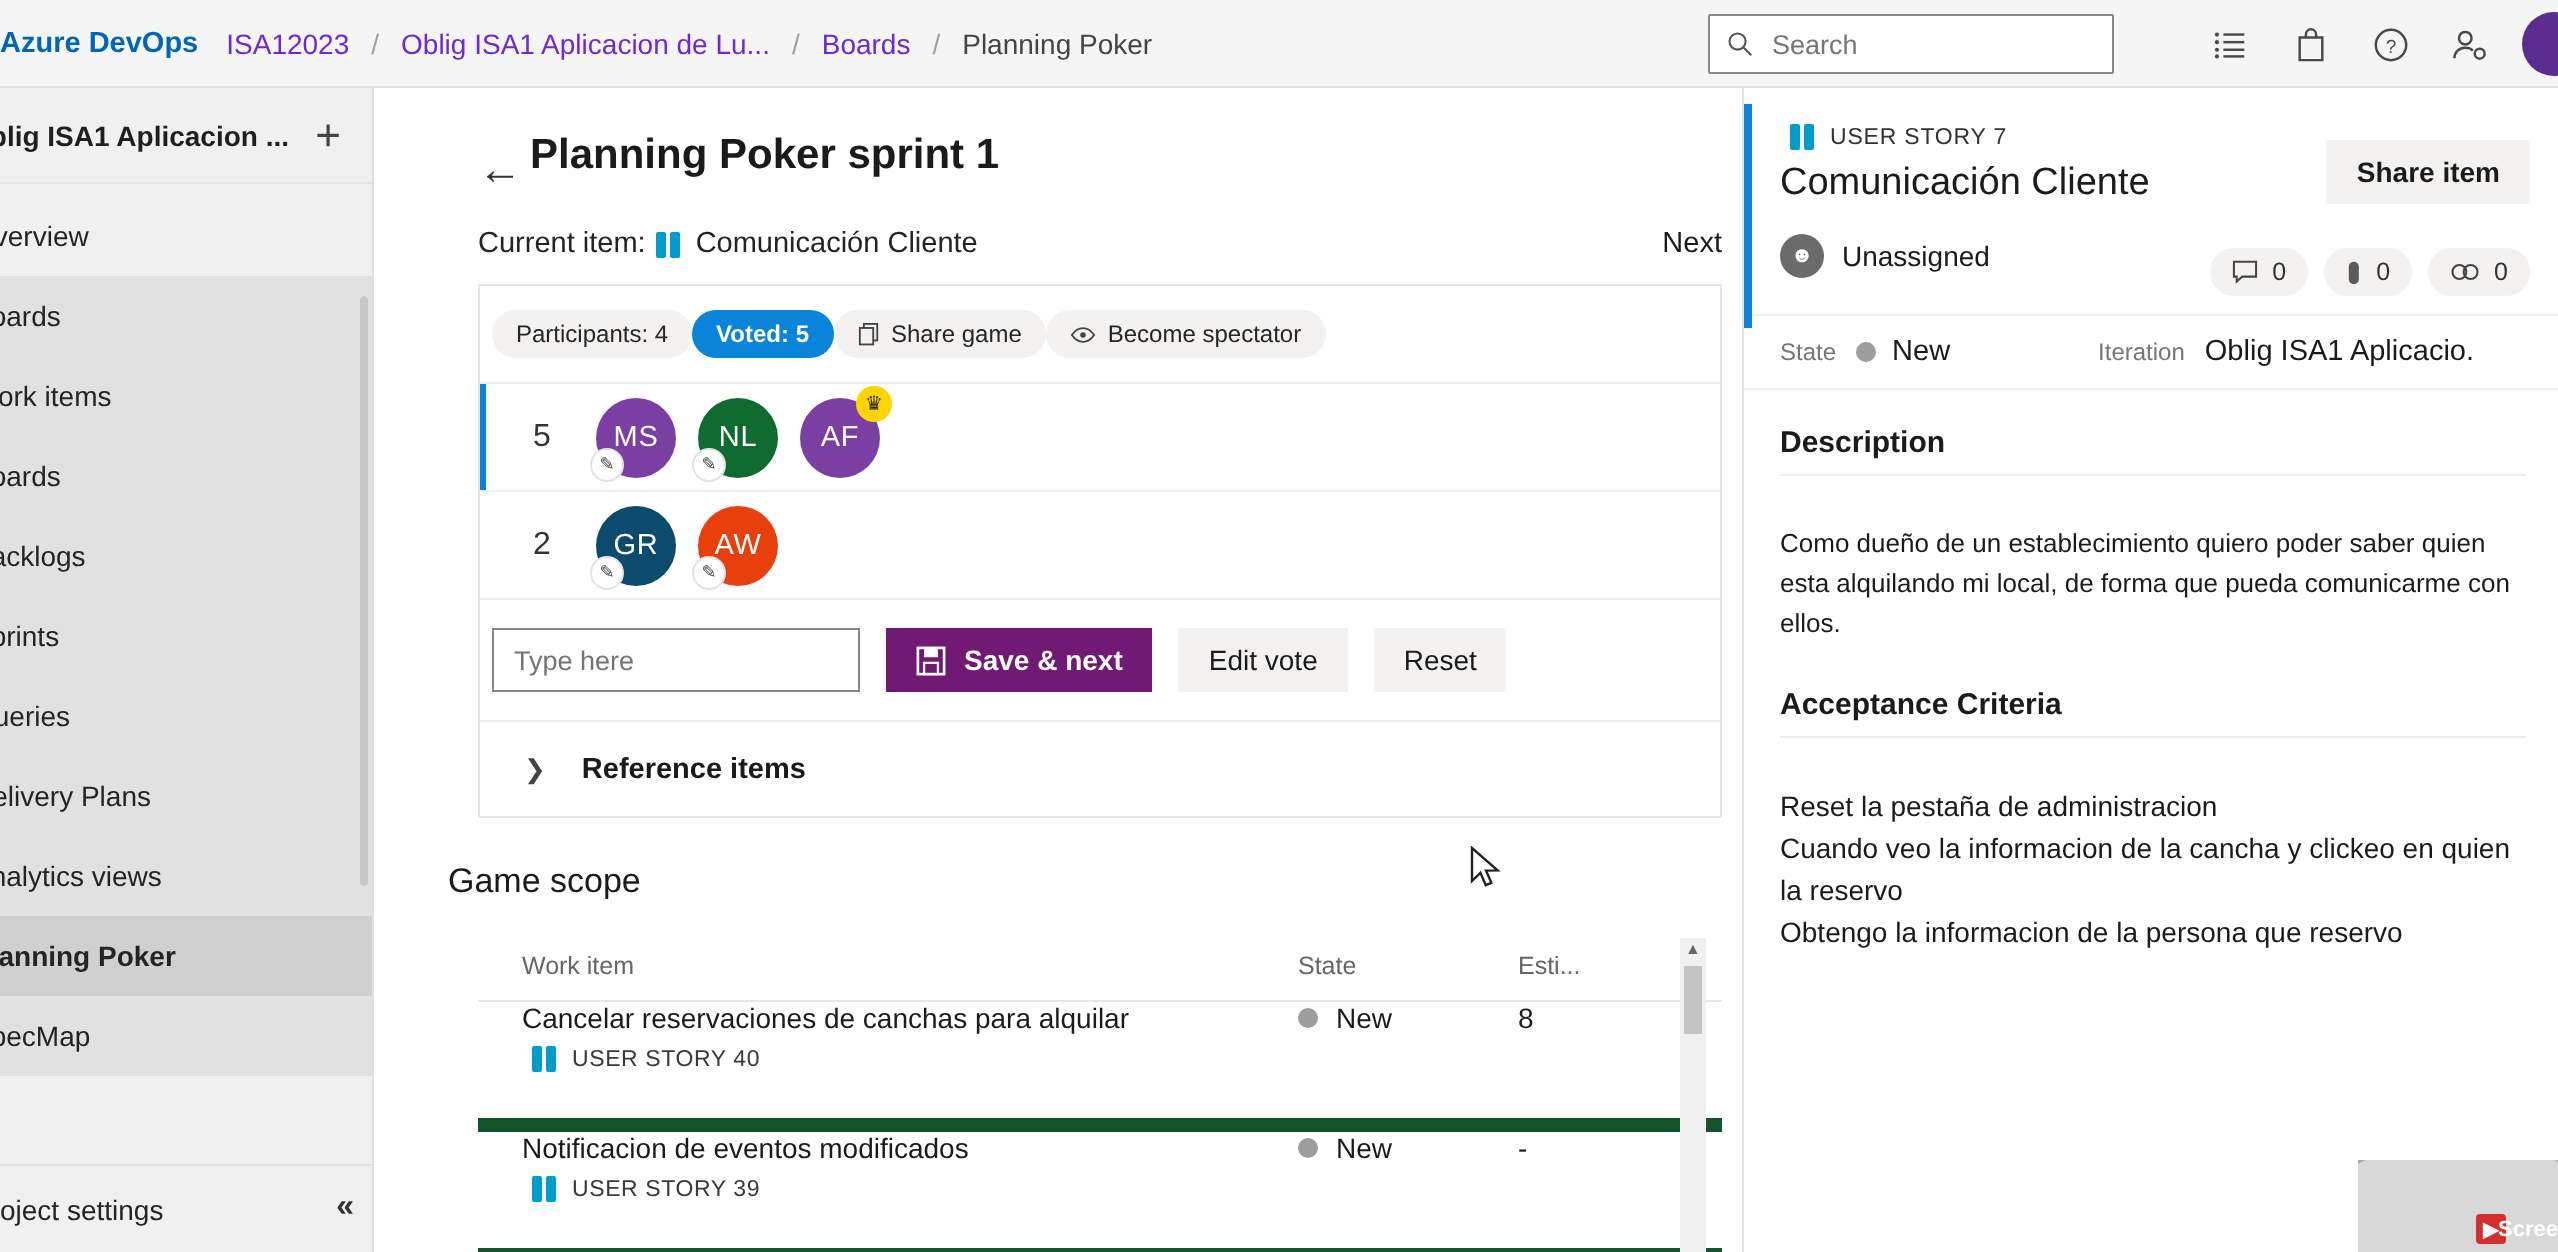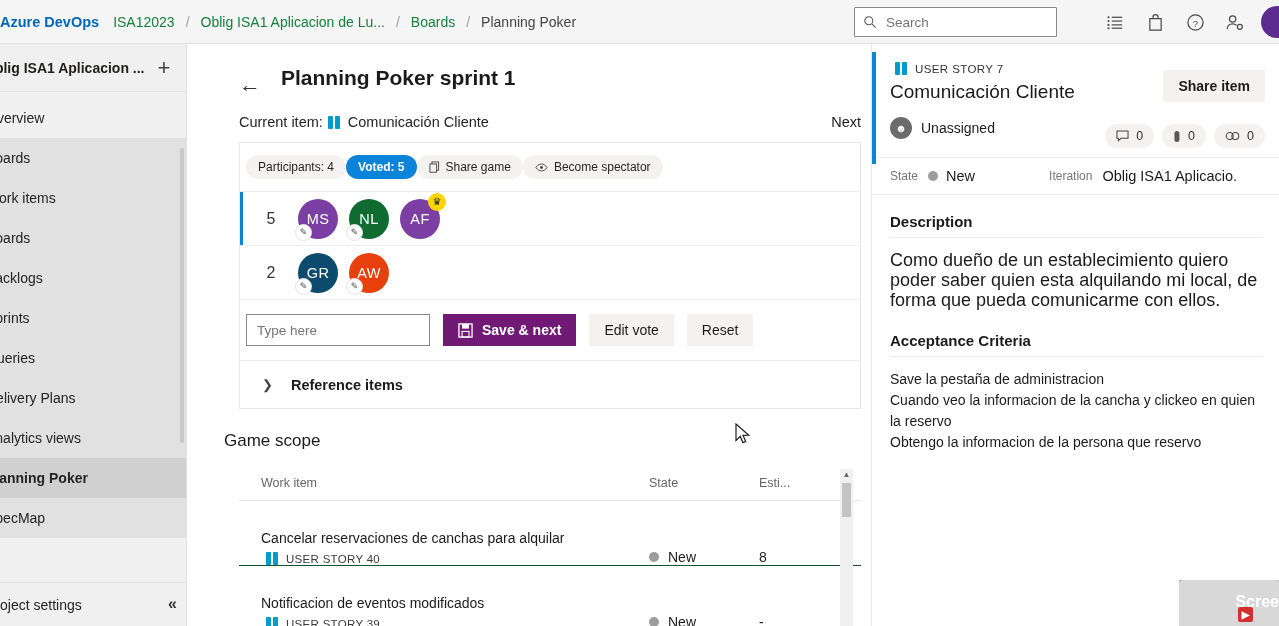--- a/index.html
+++ b/index.html
@@ -21,21 +21,21 @@
   }
   .brand {
     font-size: 14.5px; font-weight: bold; color: #0067b8;
     margin-left: -14px; padding-left: 14px; white-space: nowrap;
   }
   .crumbs { display: flex; align-items: center; margin-left: 10px; }
   .crumb {
     font-size: 14px; color: #444; padding: 0 4px; white-space: nowrap;
     cursor: pointer;
   }
-  .crumb.muted { color: #15803d; text-align: right; }
+  .crumb.muted { color: #6d28d9; text-align: right; }
   .crumb-sep { color: #a0a0a0; font-size: 14px; padding: 0 7px; }
 
   .topbar-right {
     position: absolute; right: 0; top: 0; height: 44px;
     display: flex; align-items: center; gap: 0px;
   }
   .searchbox {
     width: 203px; height: 30px; border: 1px solid #8a8886; background: #fff;
     display: flex; align-items: center; padding: 0 8px; border-radius: 1px;
     margin-right: 38px;
@@ -98,21 +98,21 @@
   .main {
     position: absolute; top: 44px; left: 187px; width: 684px; height: 582px;
     background: #fff; overflow: hidden;
   }
   .main-head { padding: 22px 0 0 52px; position: relative; }
   .back-arrow {
     position: absolute; left: 52px; top: 30px; font-size: 22px;
     color: #333; cursor: pointer; line-height: 1;
   }
   .page-title {
-    font-size: 21px; font-weight: 600; color: #1b1b1b; margin-left: 42px;
+    font-size: 21px; font-weight: 600; color: #1b1b1b; margin-left: 26px;
   }
 
   .current-row {
     margin: 24px 0 0 52px; width: 622px;
     display: flex; align-items: center; justify-content: space-between;
     padding-bottom: 12px;
   }
   .current-left { display: flex; align-items: center; font-size: 14.5px; color: #242424; }
   .us-icon {
     display: inline-block; width: 13px; height: 13px; margin: 0 7px 0 5px;
@@ -198,22 +198,22 @@
   }
   .table { margin-left: 52px; width: 622px; position: relative; }
   .thead {
     display: flex; align-items: center; height: 36px;
     border-bottom: 1px solid #e6e6e6; font-size: 12.5px; color: #666;
   }
   .th-item { width: 410px; padding-left: 22px; }
   .th-state { width: 110px; }
   .th-est { width: 60px; }
   .trow {
-    display: flex; align-items: flex-end; height: 65px;
-    border-bottom: 1px solid #14532d;
+    display: flex; align-items: flex-start; height: 65px;
+    border-bottom: 7px solid #14532d;
   }
   .td-item { width: 410px; padding-left: 22px; }
   .td-title { font-size: 14px; color: #1b1b1b; margin-bottom: 6px; }
   .td-sub { font-size: 11.5px; color: #3a3a3a; display: flex; align-items: center; letter-spacing: .3px; }
   .td-state { width: 110px; font-size: 14px; color: #1b1b1b; display: flex; align-items: center; gap: 9px; }
   .state-dot { width: 10px; height: 10px; border-radius: 50%; background: #9d9d9d; display: inline-block; }
   .td-est { width: 60px; font-size: 14px; color: #1b1b1b; }
   .tscroll {
     position: absolute; right: 8px; top: 4px; width: 13px; height: 172px;
     background: #f0f0f0; display: flex; flex-direction: column;
@@ -262,24 +262,24 @@
     display: flex; align-items: center; height: 38px;
     border-top: 1px solid #ededed; border-bottom: 1px solid #ededed;
     padding-left: 18px; margin-top: 4px;
   }
   .meta-label { font-size: 12px; color: #767676; margin-right: 10px; }
   .meta-val { font-size: 14.5px; color: #1b1b1b; display: flex; align-items: center; gap: 8px; }
   .meta-gap { width: 74px; }
   .rp-body { padding: 18px 16px 0 18px; }
   .rp-h {
     font-size: 15px; font-weight: bold; color: #1b1b1b;
-    padding-bottom: 7px; border-bottom: 1px solid #ededed; margin-bottom: 12px;
+    padding-bottom: 7px; border-bottom: 1px solid #ededed; margin-bottom: 24px;
   }
   .rp-h.second { margin-top: 22px; }
-  .rp-p { font-size: 18px; line-height: 20px; color: #1b1b1b; }
+  .rp-p { font-size: 13px; line-height: 20px; color: #1b1b1b; }
   .rp-ac { font-size: 14px; line-height: 21px; color: #1b1b1b; }
 
   
   .cursor { position: absolute; left: 548px; top: 379px; pointer-events: none; }
   .watermark {
     position: absolute; right: 0; bottom: 0; width: 100px; height: 46px;
     overflow: hidden;
   }
   .wm-swoosh {
     position: absolute; right: -30px; bottom: -20px; width: 150px; height: 90px;
@@ -288,21 +288,21 @@
   .wm-swoosh2 {
     position: absolute; right: -26px; bottom: -34px; width: 150px; height: 90px;
     border-radius: 50%; background: #d8d8d8;
   }
   .wm-badge {
     position: absolute; right: 26px; bottom: 4px; width: 15px; height: 15px;
     background: #d32f2f; border-radius: 2px; color: #fff; font-size: 10px;
     font-weight: bold; display: flex; align-items: center; justify-content: center;
   }
   .wm-text {
-    position: absolute; right: 0; bottom: 15px; font-size: 16px; color: #fff;
+    position: absolute; right: 0; bottom: 5px; font-size: 11px; color: #fff;
     font-weight: bold;
   }
 </style>
 </head>
 <body>
 
 <div id="app">
 
   <div class="topbar">
     <div class="brand">Azure DevOps</div>
@@ -634,21 +634,21 @@
       <span class="meta-gap"></span>
       <span class="meta-label">Iteration</span>
       <span class="meta-val">Oblig ISA1 Aplicacio.</span>
     </div>
 
     <div class="rp-body">
       <div class="rp-h">Description</div>
       <div class="rp-p">Como dueño de un establecimiento quiero poder saber quien esta alquilando mi local, de forma que pueda comunicarme con ellos.</div>
 
       <div class="rp-h second">Acceptance Criteria</div>
-      <div class="rp-ac">Save la pestaña de administracion</div>
+      <div class="rp-ac">Reset la pestaña de administracion</div>
       <div class="rp-ac">Cuando veo la informacion de la cancha y clickeo en quien la reservo</div>
       <div class="rp-ac">Obtengo la informacion de la persona que reservo</div>
     </div>
   </div>
 
   <div class="watermark">
     <div class="wm-swoosh"></div>
     <div class="wm-swoosh2"></div>
     <div class="wm-badge">▶</div>
     <div class="wm-text">Scree</div>

